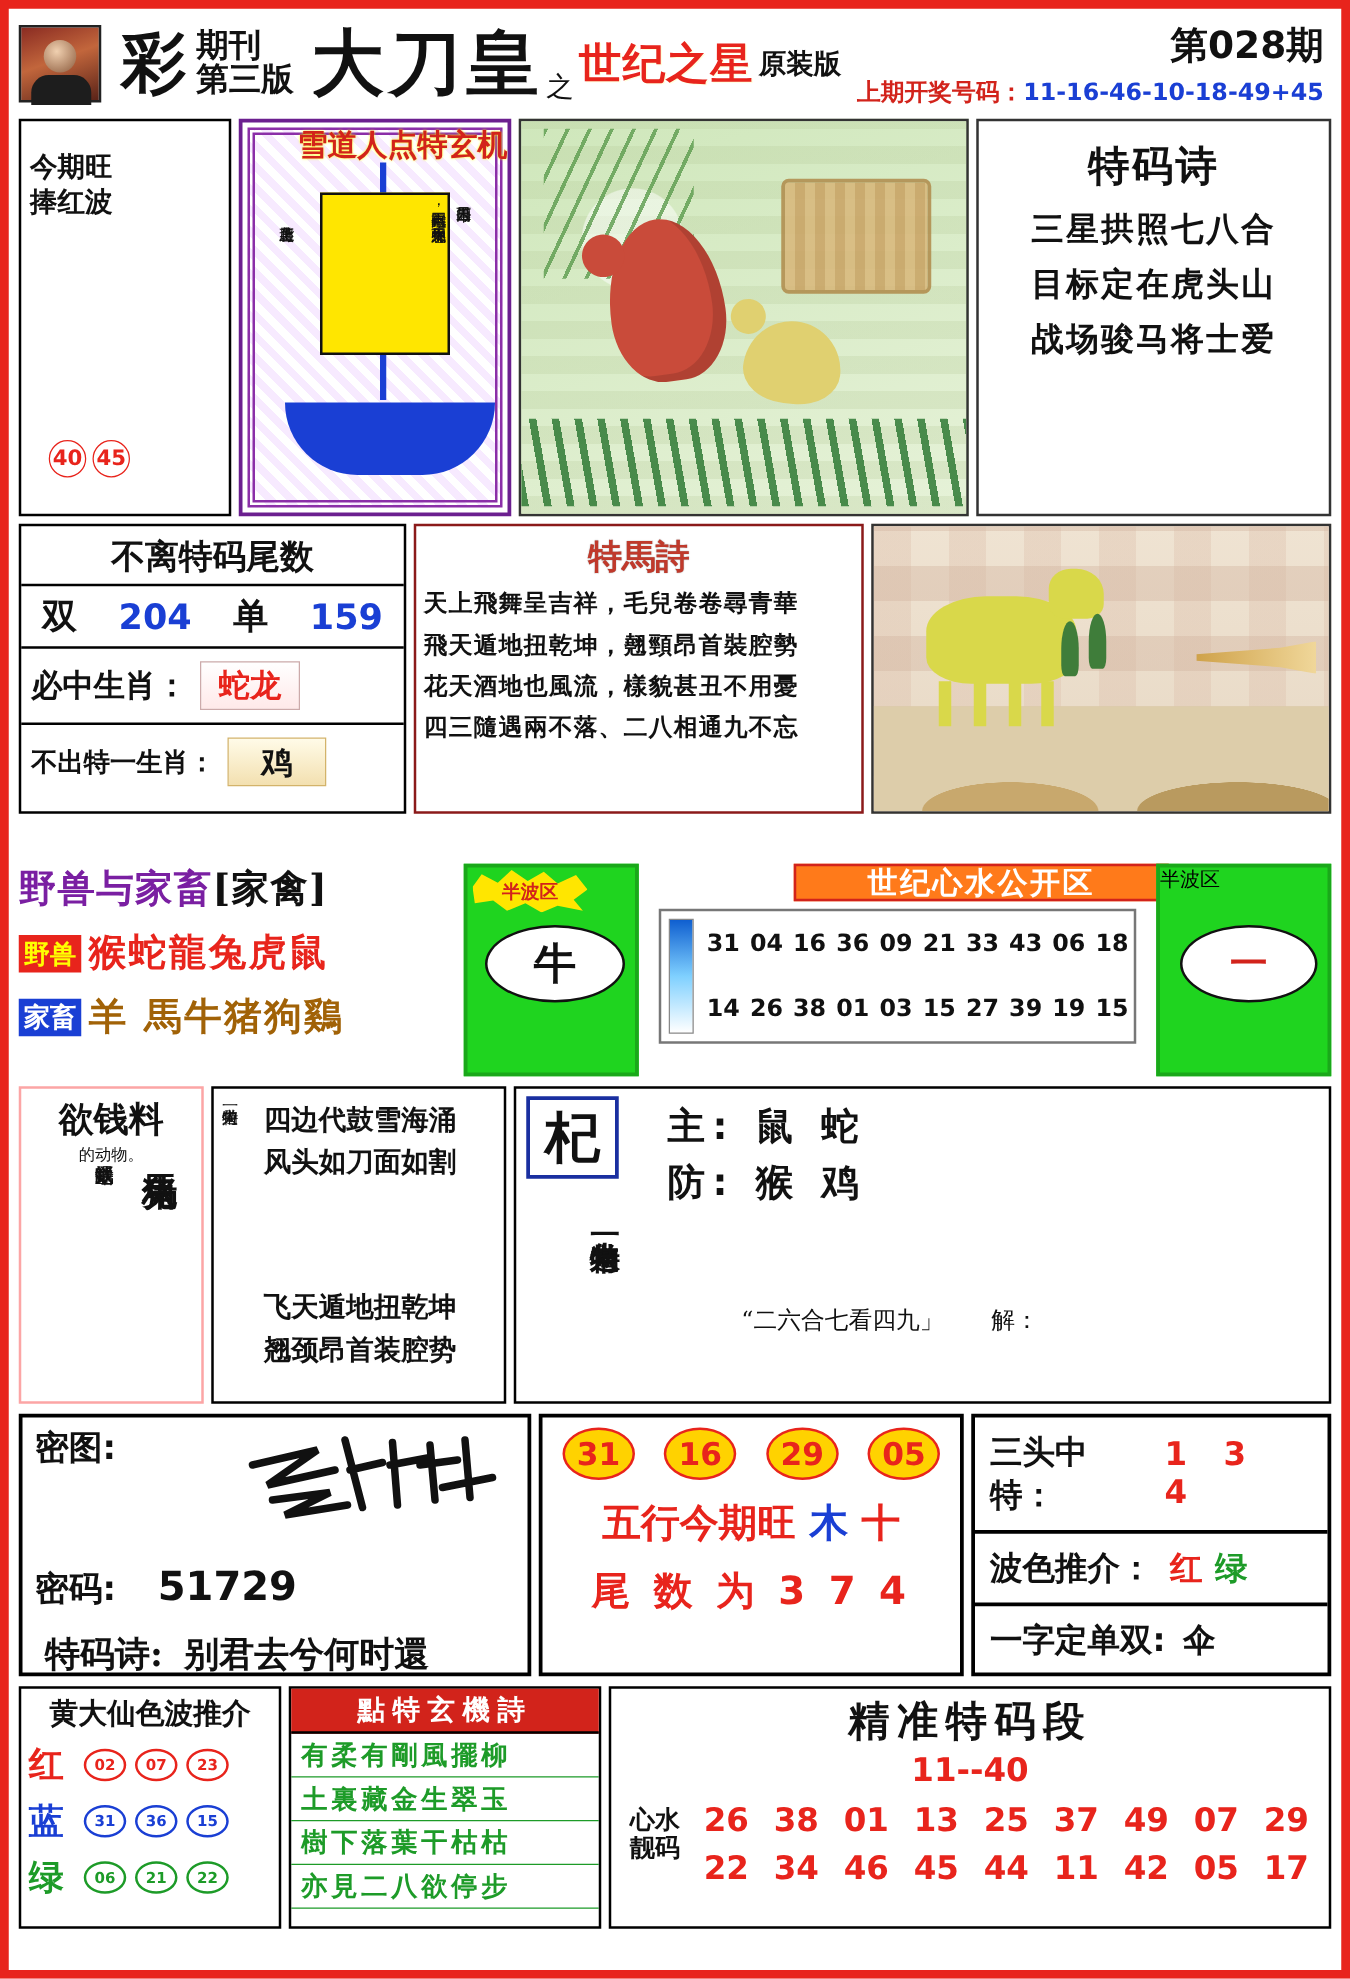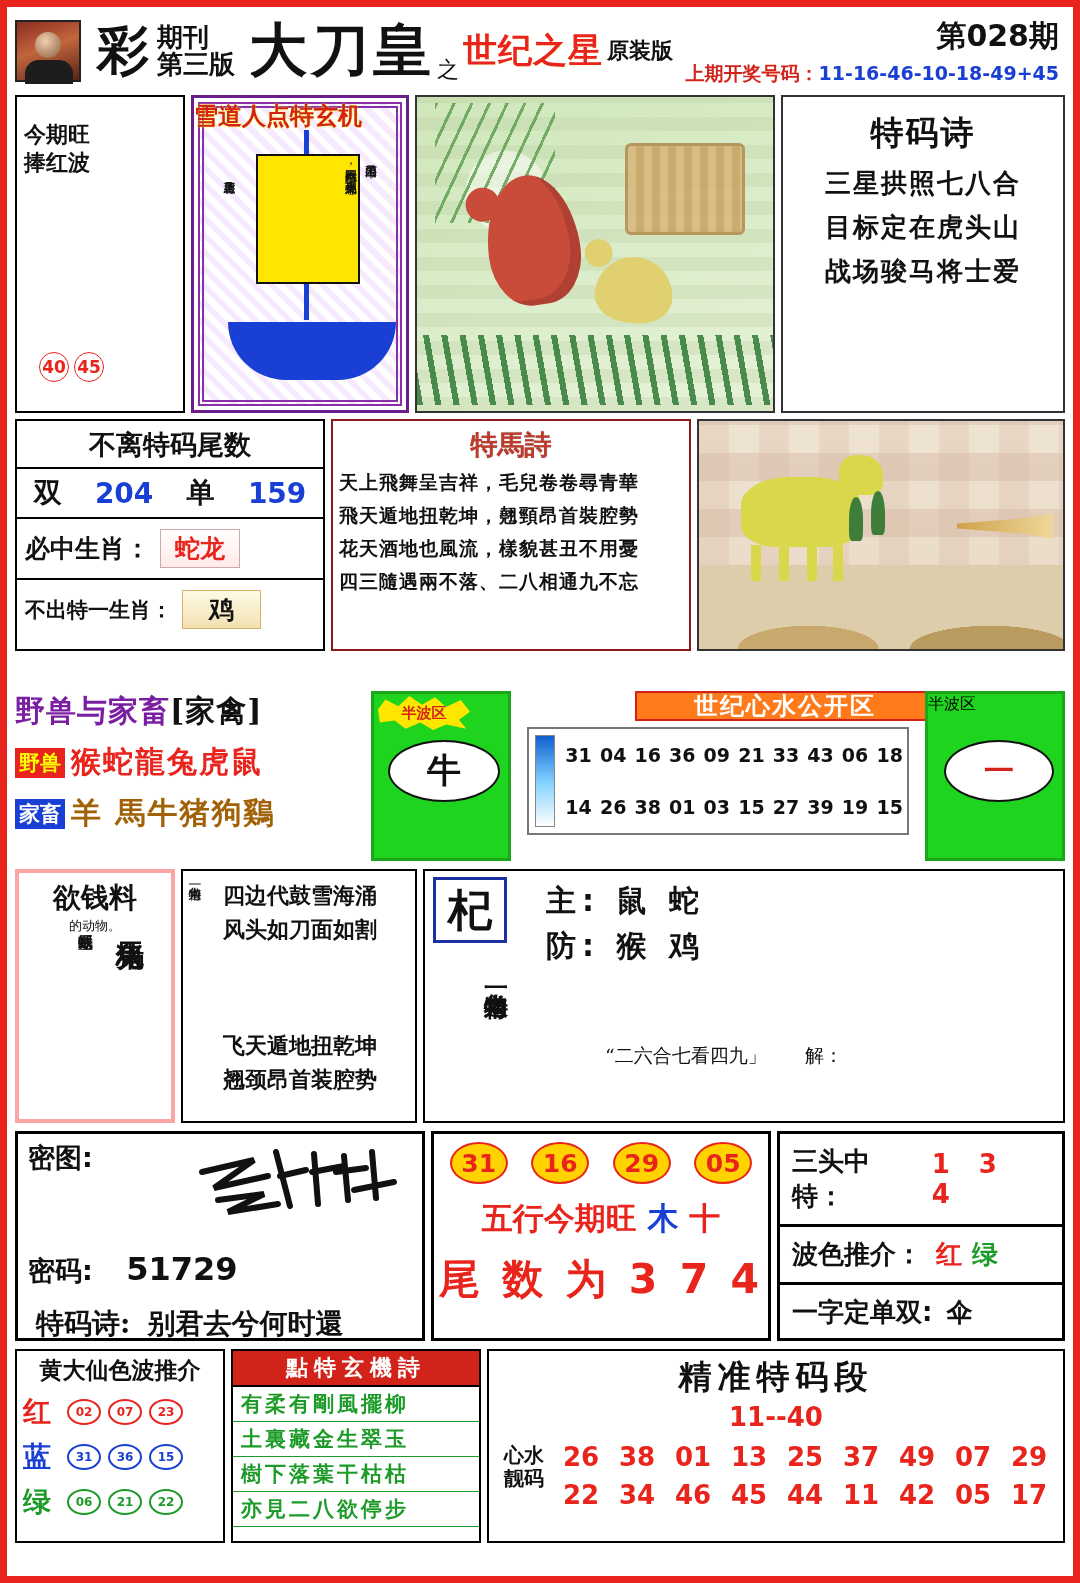--- a/index.html
+++ b/index.html
@@ -95,21 +95,21 @@
   .ball.green { color:#1d9b28; background:#fff; border-color:#1d9b28;}
   .ball.blue { color:#1a3fd4; background:#fff; border-color:#1a3fd4;}
   .bluewave { color:#1a3fd4; }
   .greenwave { color:#1d9b28; }
 
   .r1-ship {
     width: 218px; border:3px solid #6b1f8f; background:#fff; position:relative;
     overflow:hidden;
   }
   .ship-title {
-    position:absolute; top:2px; left:0; right:0; text-align:left;
+    position:absolute; top:2px; left:0; right:0; text-align:right;
     font-size:24px; font-weight:bold; color:#d2231b;
     text-shadow: 0 0 2px #ff0;
     z-index: 5;
   }
   .ship-frame {
     position:absolute; inset:4px; border:6px double #8b2fa8;
     background: repeating-linear-gradient(45deg,#fff 0 6px,#f7eaff 6px 12px);
   }
   .ship-art { position:absolute; inset:14px; }
   .sail {
@@ -329,21 +329,21 @@
   .r3-right .burst { left:auto; right:4px; }
   .dash {
     position:absolute; left:16px; top:46px; width:110px; height:62px;
     border:2px solid #111; border-radius:50%; background:#fff;
     display:flex; align-items:center; justify-content:center;
     font-size:30px; font-weight:bold; color:#d2231b;
   }
 
   
   .row4 { display:flex; gap:6px; padding:8px 8px 0; height: 262px;}
-  .r4-a { width:160px; border:4px solid #fca5a5; position:relative; padding:6px; }
+  .r4-a { width:148px; border:2px solid #fca5a5; position:relative; padding:6px; }
   .r4-a .t { text-align:center; font-size:28px; font-weight:bold; color:#111; }
   .r4-a .t small { font-size:13px; display:block; font-weight:normal;}
   .vcol {
     writing-mode: vertical-rl; text-orientation: upright;
     font-size:16px; line-height:1.3; color:#111;
   }
   .r4-a .v1 { position:absolute; left:56px; top:50px; font-size:15px;}
   .r4-a .v2 { position:absolute; left:92px; top:46px; font-size:28px; font-weight:bold; }
 
   .r4-b { width:236px; border:2px solid #000; position:relative; padding:6px; }
@@ -390,21 +390,21 @@
     width:58px; height:42px; border-radius:50%;
     background:#ffd200; border:2px solid #e8241c;
     display:flex; align-items:center; justify-content:center;
     font-size:25px; font-weight:bold; color:#e8241c;
   }
   .wuxing {
     font-size:31px; font-weight:bold; color:#e8241c; text-align:center; margin-top:12px;
   }
   .wuxing .blue { color:#1a3fd4; }
   .weishu {
-    font-size:41px; font-weight:bold; color:#e8241c; text-align:center; margin-top:12px;
+    font-size:31px; font-weight:bold; color:#e8241c; text-align:center; margin-top:12px;
     letter-spacing:4px;
   }
   .r5-c { flex:1; border:3px solid #000; }
   .r5-c .cell {
     border-bottom:3px solid #000; padding:10px 12px; font-size:26px; font-weight:bold; color:#111;
     display:flex; align-items:center;
   }
   .r5-c .cell:last-child { border-bottom:none; }
   .r5-c .red { color:#e8241c; margin-left:14px; letter-spacing:10px;}
   .r5-c .grn { color:#1d9b28; }

